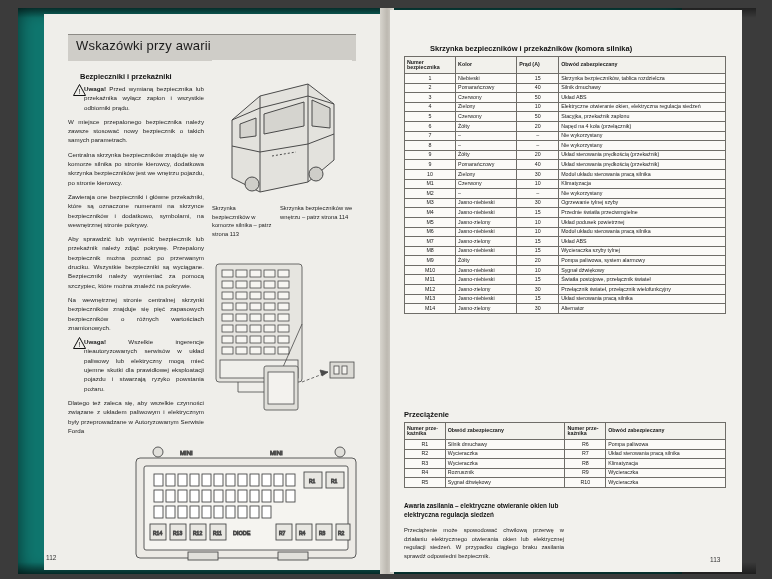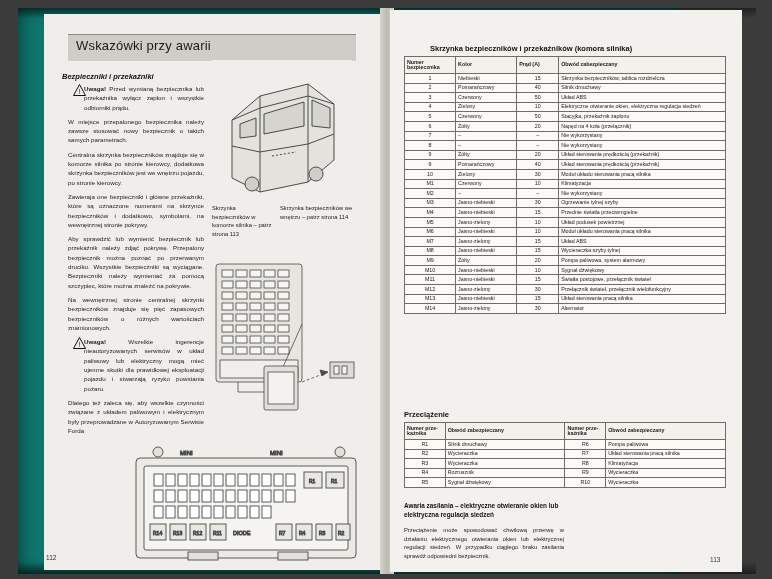--- a/index.html
+++ b/index.html
@@ -42,22 +42,22 @@
   
   .chapter-bar{
     position:absolute;left:24px;top:20px;width:288px;height:26px;
     background:#cfcdc8;border-top:1px solid #8d8b86;
   }
   .chapter-title{
     position:absolute;left:32px;top:24px;width:280px;
     font-size:13px;color:#1a1a1a;letter-spacing:.2px;
   }
   .sec-title{
-    position:absolute;left:18px;top:58px;width:135px;
-    font-size:7.5px;font-weight:bold;color:#111;font-style:italic;
+    position:absolute;left:36px;top:58px;width:135px;
+    font-size:7.5px;font-weight:bold;color:#111;
   }
   .body-col{
     position:absolute;left:24px;top:70px;width:136px;
     font-size:6.2px;line-height:1.5;color:#222;text-align:justify;
   }
   .body-col p{margin:0 0 5px 0;}
   .warn{
     position:relative;padding-left:16px;margin:0 0 5px 0;
   }
   .warn .tri{

